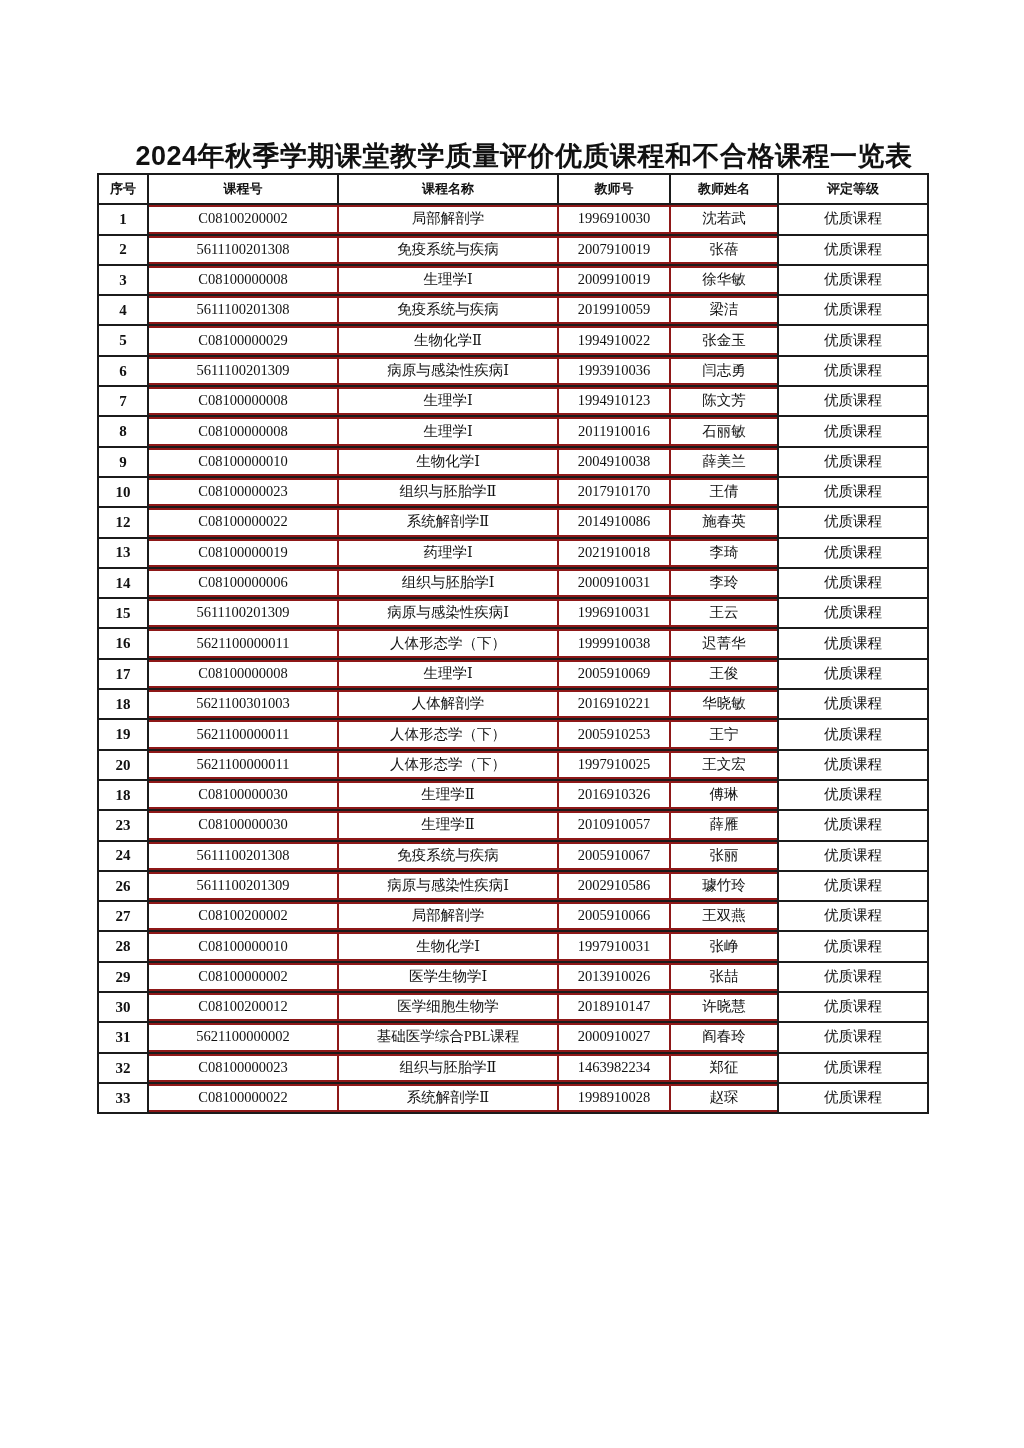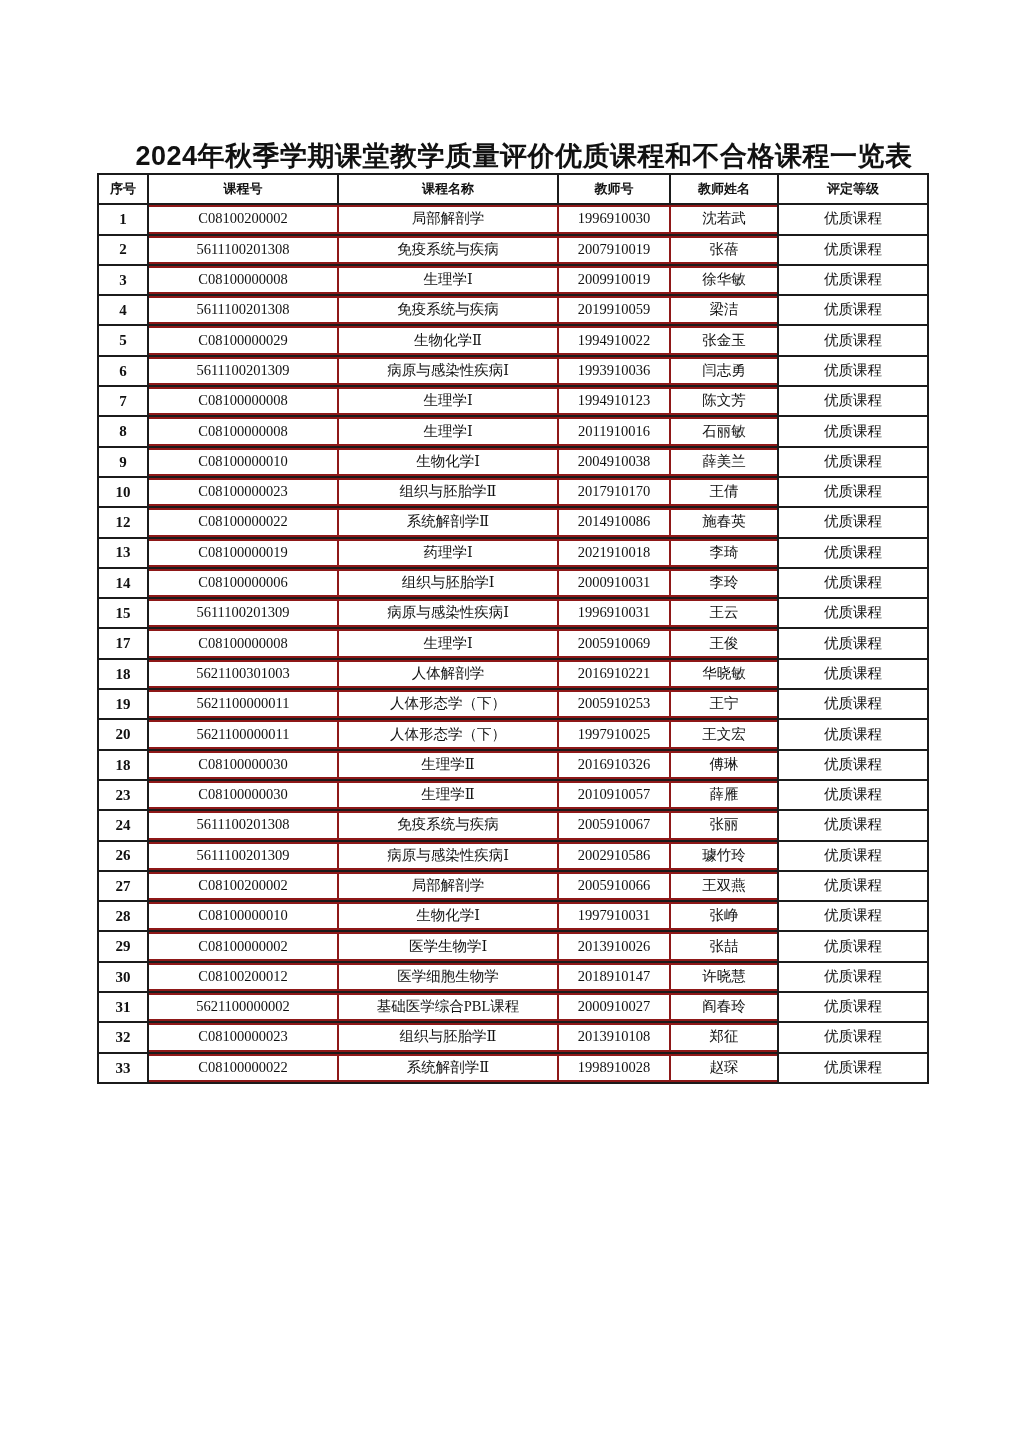--- a/index.html
+++ b/index.html
@@ -203,20 +203,28 @@
         </tr>
         <tr>
           <td class="index-cell">15</td>
           <td class="red-cell red-right">5611100201309</td>
           <td class="red-cell red-right red-left">病原与感染性疾病Ⅰ</td>
           <td class="red-cell red-right red-left">1996910031</td>
           <td class="red-cell red-left">王云</td>
           <td>优质课程</td>
         </tr>
         <tr>
+          <td class="index-cell">16</td>
+          <td class="red-cell red-right">5621100000011</td>
+          <td class="red-cell red-right red-left">人体形态学（下）</td>
+          <td class="red-cell red-right red-left">1999910038</td>
+          <td class="red-cell red-left">迟菁华</td>
+          <td>优质课程</td>
+        </tr>
+        <tr>
           <td class="index-cell">17</td>
           <td class="red-cell red-right">C08100000008</td>
           <td class="red-cell red-right red-left">生理学Ⅰ</td>
           <td class="red-cell red-right red-left">2005910069</td>
           <td class="red-cell red-left">王俊</td>
           <td>优质课程</td>
         </tr>
         <tr>
           <td class="index-cell">18</td>
           <td class="red-cell red-right">5621100301003</td>
@@ -310,21 +318,21 @@
           <td class="red-cell red-right">5621100000002</td>
           <td class="red-cell red-right red-left">基础医学综合PBL课程</td>
           <td class="red-cell red-right red-left">2000910027</td>
           <td class="red-cell red-left">阎春玲</td>
           <td>优质课程</td>
         </tr>
         <tr>
           <td class="index-cell">32</td>
           <td class="red-cell red-right">C08100000023</td>
           <td class="red-cell red-right red-left">组织与胚胎学Ⅱ</td>
-          <td class="red-cell red-right red-left">2013910108</td>
+          <td class="red-cell red-right red-left">1463982234</td>
           <td class="red-cell red-left">郑征</td>
           <td>优质课程</td>
         </tr>
         <tr>
           <td class="index-cell">33</td>
           <td class="red-cell red-right">C08100000022</td>
           <td class="red-cell red-right red-left">系统解剖学Ⅱ</td>
           <td class="red-cell red-right red-left">1998910028</td>
           <td class="red-cell red-left">赵琛</td>
           <td>优质课程</td>

